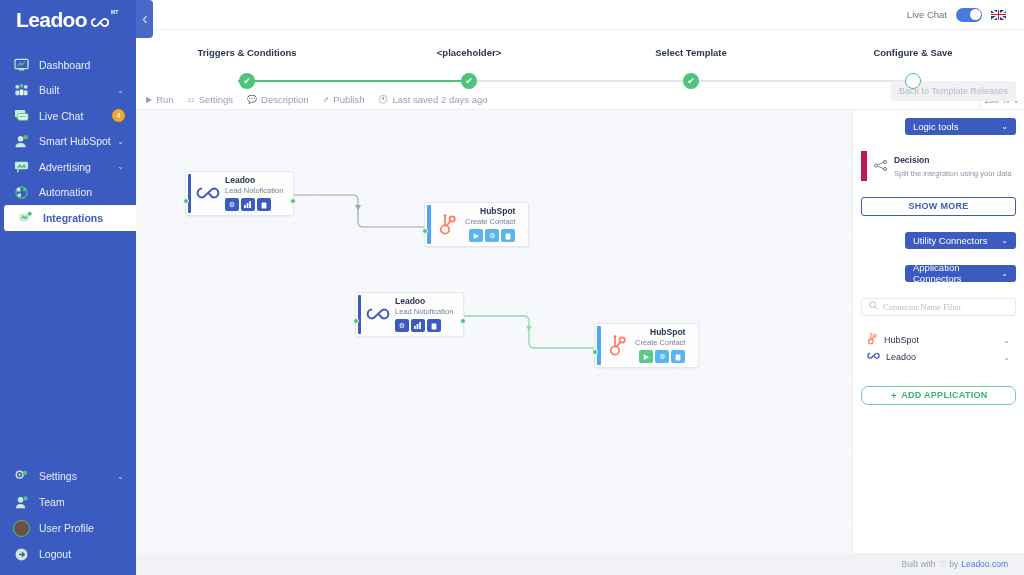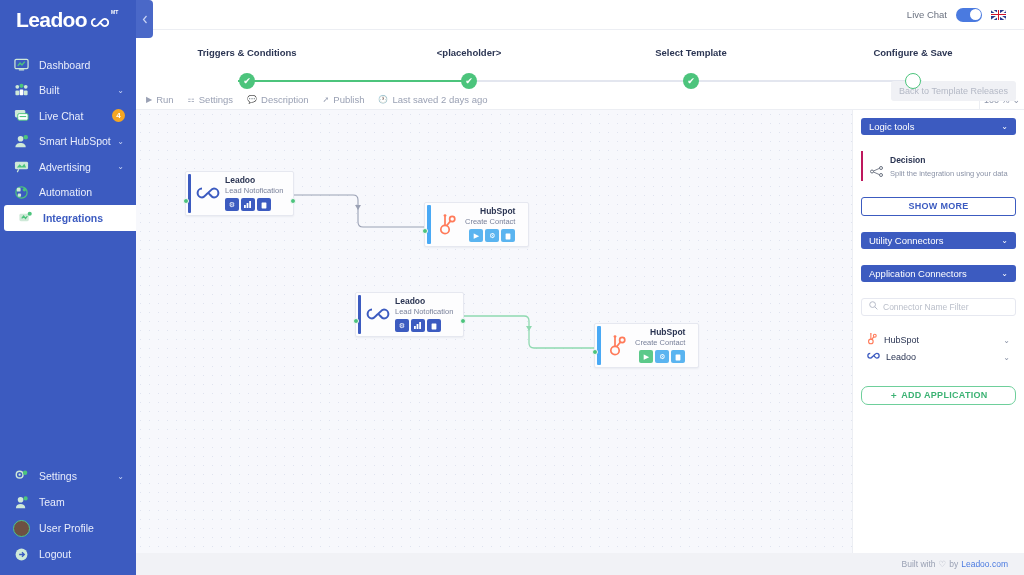--- a/index.html
+++ b/index.html
@@ -165,45 +165,45 @@
     padding: 8px 8px 0 8px; display: flex; flex-direction: column; gap: 16px;
     position: relative;
   }
   .btn-back {
     position: absolute; top: -29px; right: 8px; background: #f0f1f5; color: #b4b9c6;
     border: none; border-radius: 3px; font-size: 9px; padding: 5px 8px; cursor: pointer;
     font-family: "Liberation Sans", sans-serif; white-space: nowrap;
   }
   .sec-head {
     background: #3c5bc0; color: #fff; border-radius: 3px; height: 17px;
-    display: flex; align-items: center; padding: 0 8px; font-size: 9.5px; cursor: pointer;
+    display: flex; align-items: center; padding: 0 8px; font-size: 9.5px; cursor: pointer; margin-left: 44px;
   }
   .sec-head .st { flex: 1; }
   .sec-head .sc { font-size: 8px; }
   .tool-card {
-    display: flex; gap: 7px; align-items: flex-end; padding: 2px 0 2px 0;
-    border-left: 2px solid #be185d; padding-left: 7px; cursor: pointer;
+    display: flex; gap: 7px; align-items: center; padding: 2px 0 2px 0;
+    border-left: 6px solid #be185d; padding-left: 7px; cursor: pointer;
   }
   .tool-card .tc-ic { margin-top: 2px; color: #6b7280; }
   .tool-card .tc-t { font-size: 8.5px; font-weight: bold; color: #2b3553; line-height: 1.3; }
   .tool-card .tc-s { font-size: 7.5px; color: #8b93a7; line-height: 1.3; }
   .btn-outline {
     height: 19px; border-radius: 3px; display: flex; align-items: center;
     justify-content: center; font-size: 9px; font-weight: bold; cursor: pointer;
     letter-spacing: 0.3px;
   }
   .btn-blue { border: 1px solid #3c5bc0; color: #3c5bc0; background: #fff; }
   .btn-green { border: 1px solid #6ecf9b; color: #3bb273; background: #fff; }
   .filter-box {
     height: 18px; border: 1px solid #e6e8f0; border-radius: 3px; display: flex;
     align-items: center; gap: 5px; padding: 0 7px; font-size: 8.5px; color: #b4b9c6;
   }
   .filter-box input {
     border: none; outline: none; font-size: 8.5px; color: #6b7280; flex: 1;
-    background: transparent; font-family: Liberation Sans, sans-serif;
+    background: transparent; font-family: Liberation Serif, serif;
   }
   .filter-box input::placeholder { color: #b9bec9; }
   .conn-row {
     height: 17px; display: flex; align-items: center; gap: 6px;
     padding: 0 6px; font-size: 9px; color: #2b3553; cursor: pointer;
   }
   .conn-row .cr-n { flex: 1; }
   .conn-row .cr-c { font-size: 8px; color: #8b93a7; }
 
   .footer {

